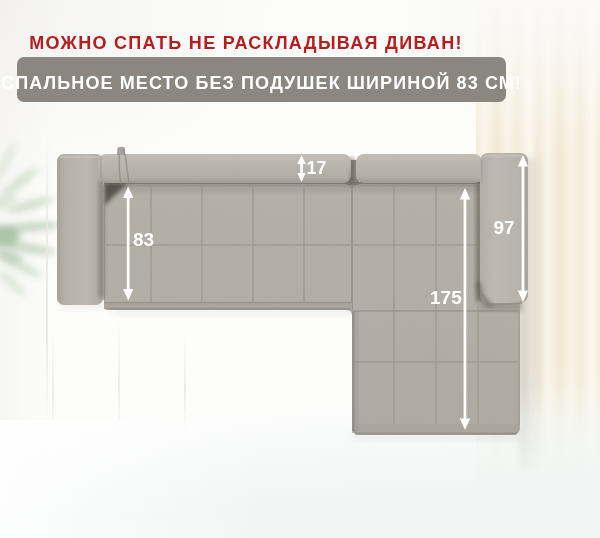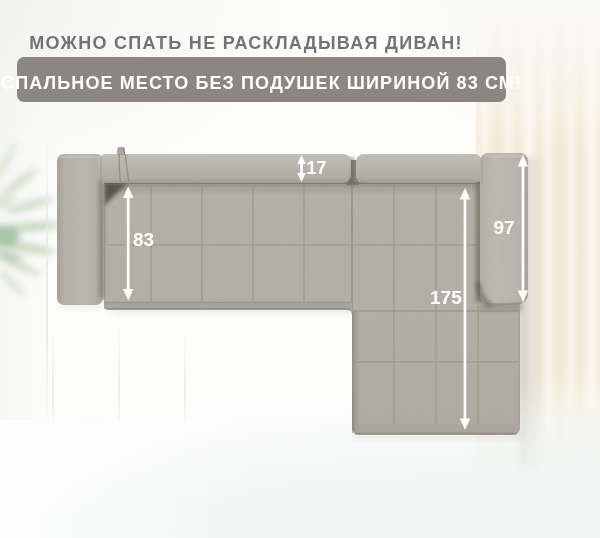--- a/index.html
+++ b/index.html
@@ -30,21 +30,21 @@
       linear-gradient(180deg, rgba(250,250,249,.92) 0%, rgba(250,250,249,.75) 8%, rgba(252,252,251,.4) 16%, rgba(255,255,255,0) 28%, rgba(255,255,255,0) 68%, rgba(250,252,251,.7) 86%, rgba(247,251,249,.92) 100%),
       repeating-linear-gradient(90deg,
         #f4ebda 0px, #faf4e9 9px, #f1e7d3 21px, #f9f3e7 31px, #f3ead8 42px, #fcf7ee 53px, #f2e8d5 63px),
       #f7f0e2;
   }
   #curtshadow{left:520px;top:158px;width:26px;height:312px;background:linear-gradient(90deg,rgba(158,155,148,.45),rgba(172,169,161,.2) 50%,rgba(172,169,161,0));filter:blur(3px);}
   
   .leaf{border-radius:50%;filter:blur(3.5px);}
   
   #title{left:0;top:33px;width:492px;text-align:center;
-    font-size:18px;font-weight:bold;letter-spacing:1.3px;color:#737373;}
+    font-size:18px;font-weight:bold;letter-spacing:1.3px;color:#b91c1c;}
   
   #banner{left:17px;top:57px;width:489px;height:45px;border-radius:7px;
     background:#8b8680;display:flex;align-items:center;justify-content:center;}
   #banner span{color:#fff;font-size:18px;font-weight:bold;letter-spacing:1.1px;white-space:nowrap;position:relative;top:3.5px;}
 </style>
 </head>
 <body>
 <div id="stage">
   <div class="abs" id="wall"></div>
 

